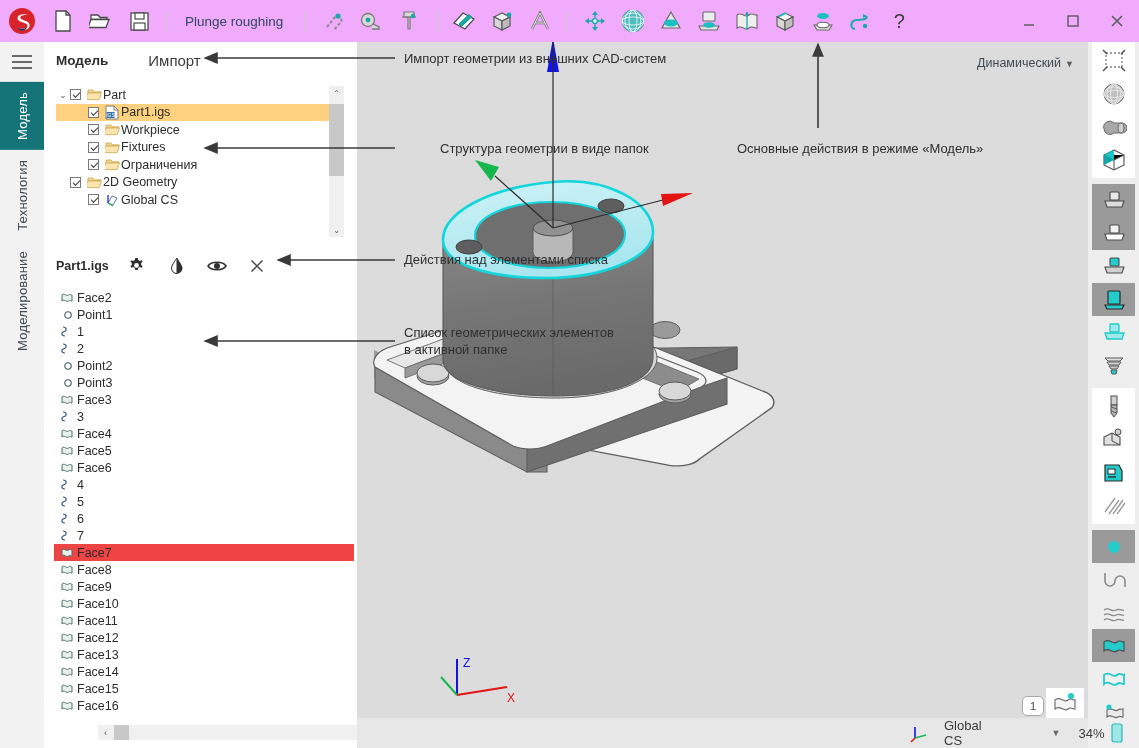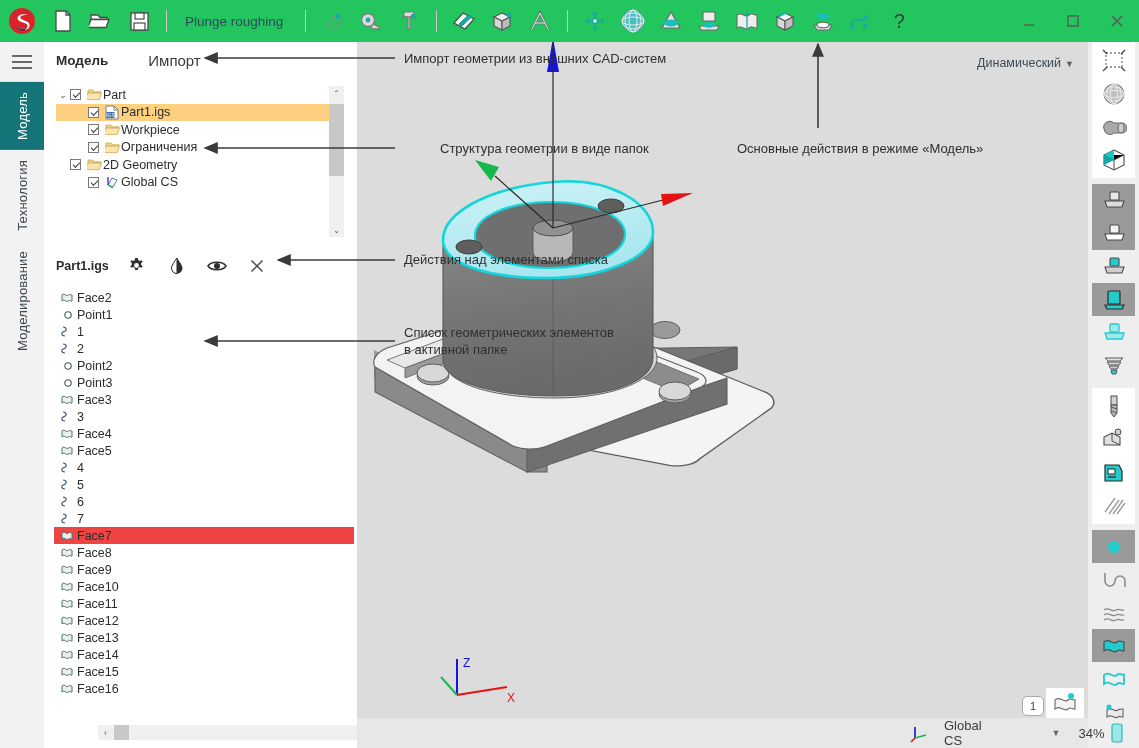--- a/index.html
+++ b/index.html
@@ -9,21 +9,21 @@
     font-family:"Liberation Sans", sans-serif;
     background:#ffffff;
     overflow:hidden;
     position:relative;
     color:#3c3c3c;
   }
 
   
   #topbar {
     position:absolute; left:0; top:0; width:1139px; height:42px;
-    background:#22c55e;
+    background:#f0abfc;
     display:flex; align-items:center;
   }
   #topbar .logo { width:44px; height:42px; display:flex; align-items:center; justify-content:center; }
   .tb-btn {
     width:38px; height:42px; display:flex; align-items:center; justify-content:center;
     cursor:default;
   }
   .tb-sep { width:1px; height:22px; background:#c8c8c8; margin:0 8px; }
   #doc-title {
     font-size:13.5px; color:#33475e; margin-left:10px; margin-right:14px;
@@ -368,20 +368,31 @@
         <span class="tw"></span>
         <span class="cb"></span>
         <span class="nicon">
           <svg width="15" height="13" viewBox="0 0 15 13">
             <path d="M1 2 h5 l1.4 1.8 h6.6 v1.3 h-13 z" fill="#f3d493" stroke="#c9a84e" stroke-width=".8"></path>
             <path d="M0.6 5 h13.8 l-2.2 6.6 h-13.8 z" fill="#fbe4ad" stroke="#c9a84e" stroke-width=".8"></path>
           </svg>
         </span>
         <span>Workpiece</span>
       </div>
+      <div class="tnode" style="padding-left: 18px;">
+        <span class="tw"></span>
+        <span class="cb"></span>
+        <span class="nicon">
+          <svg width="15" height="13" viewBox="0 0 15 13">
+            <path d="M1 2 h5 l1.4 1.8 h6.6 v1.3 h-13 z" fill="#f3d493" stroke="#c9a84e" stroke-width=".8"></path>
+            <path d="M0.6 5 h13.8 l-2.2 6.6 h-13.8 z" fill="#fbe4ad" stroke="#c9a84e" stroke-width=".8"></path>
+          </svg>
+        </span>
+        <span>Fixtures</span>
+      </div>
       <div class="tnode" style="padding-left: 18px; text-align: right;">
         <span class="tw"></span>
         <span class="cb"></span>
         <span class="nicon">
           <svg width="15" height="13" viewBox="0 0 15 13">
             <path d="M1 2 h5 l1.4 1.8 h6.6 v1.3 h-13 z" fill="#f3d493" stroke="#c9a84e" stroke-width=".8"></path>
             <path d="M0.6 5 h13.8 l-2.2 6.6 h-13.8 z" fill="#fbe4ad" stroke="#c9a84e" stroke-width=".8"></path>
           </svg>
         </span>
         <span>Ограничения</span>
@@ -517,20 +528,28 @@
         </span>
         <span>Face4</span>
       </div>
       <div class="lrow">
         <span class="licon">
           <svg width="14" height="12" viewBox="0 0 14 12">
             <path d="M1 3 c2.5 -2.6 4.5 2 6.5 0 c1.5 -1.5 3 .5 3.5 0 v6 c-1 .6 -2 -1.6 -3.5 0 c-2 2 -4 -2.6 -6.5 0 z" fill="#e9efe9" stroke="#4d7070" stroke-width="1"></path>
           </svg>
         </span>
         <span>Face5</span>
+      </div>
+      <div class="lrow">
+        <span class="licon">
+          <svg width="14" height="12" viewBox="0 0 14 12">
+            <path d="M1 3 c2.5 -2.6 4.5 2 6.5 0 c1.5 -1.5 3 .5 3.5 0 v6 c-1 .6 -2 -1.6 -3.5 0 c-2 2 -4 -2.6 -6.5 0 z" fill="#e9efe9" stroke="#4d7070" stroke-width="1"></path>
+          </svg>
+        </span>
+        <span>Face6</span>
       </div>
       <div class="lrow">
         <span class="licon">
           <svg width="14" height="13" viewBox="0 0 14 13">
             <path d="M2 2 c4 0 4 4 1 4.6 c-3 .6 -3 4.4 1 4.4" fill="none" stroke="#3c5a7a" stroke-width="1.2"></path>
           </svg>
         </span>
         <span>4</span>
       </div>
       <div class="lrow">

